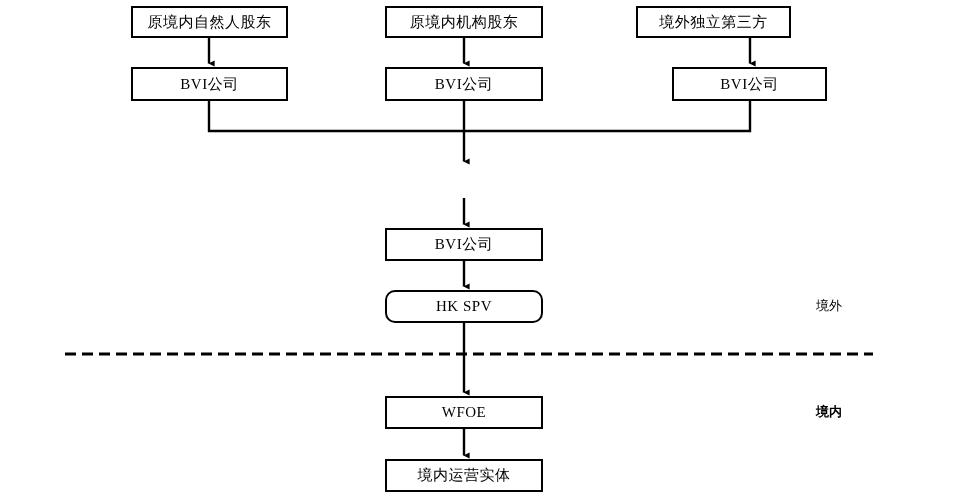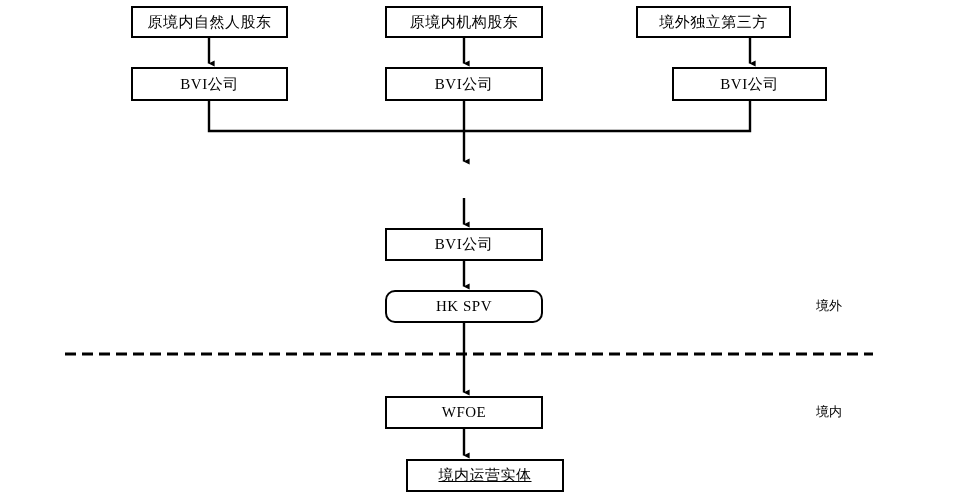--- a/index.html
+++ b/index.html
@@ -100,19 +100,19 @@
 
   <div class="node" style="left:672px; top:67px; width:155px; height:34px;">BVI公司</div>
 
 
   <div class="node" style="left:385px; top:228px; width:158px; height:33px;">BVI公司</div>
 
   <div class="node" style="left:385px; top:290px; width:158px; height:33px;border-radius:10px;">HK SPV</div>
 
   <div class="node" style="left:385px; top:396px; width:158px; height:33px;text-align:center;">WFOE</div>
 
-  <div class="node" style="left:406px; top:459px; width:158px; height:33px;text-decoration:underline;">境内运营实体</div>
+  <div class="node" style="left:385px; top:459px; width:158px; height:33px;">境内运营实体</div>
 
   <div class="side-label" style="left:816px; top:299px;">境外</div>
 
-  <div class="side-label" style="left:816px; top:405px;">境内</div>
+  <div class="side-label" style="left:816px; top:405px;font-weight:bold;">境内</div>
 
 </div>
 
 </body></html>

